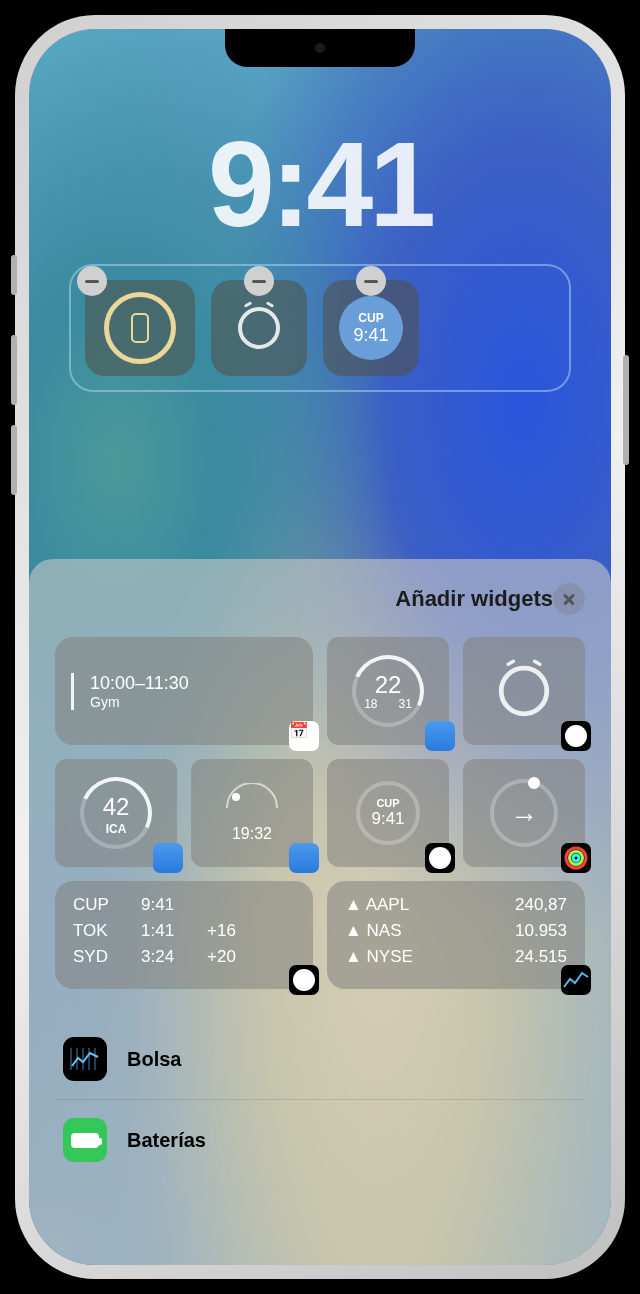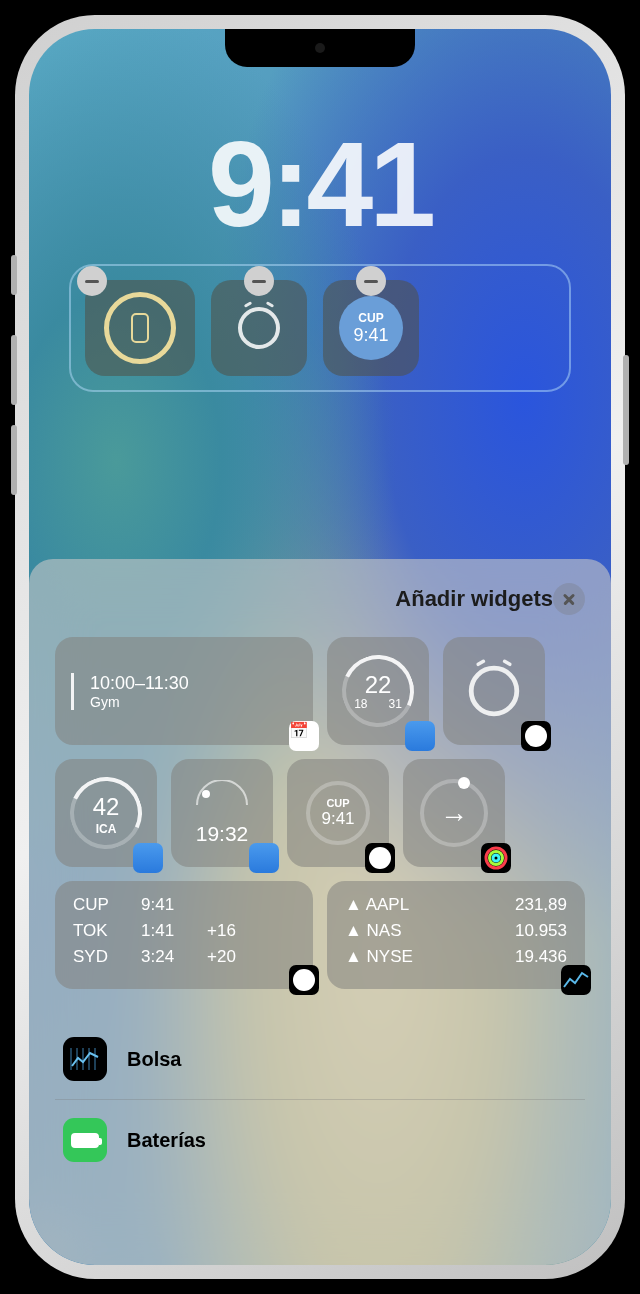--- a/index.html
+++ b/index.html
@@ -39,37 +39,37 @@
     .close-btn { width: 32px; height: 32px; background: rgba(120,120,120,0.3); border-radius: 50%; display: flex; align-items: center; justify-content: center; cursor: pointer; }
     .close-x { width: 12px; height: 12px; position: relative; }
     .close-x::before, .close-x::after { content: ''; position: absolute; width: 14px; height: 2.5px; background: #555; top: 5px; left: -1px; border-radius: 2px; }
     .close-x::before { transform: rotate(45deg); }
     .close-x::after { transform: rotate(-45deg); }
 
     .widget-grid { display: flex; flex-direction: column; gap: 14px; margin-bottom: 30px; }
     .grid-row { display: flex; gap: 14px; }
     .gw { background: rgba(130,130,125,0.55); border-radius: 18px; position: relative; color: #fff; display: flex; align-items: center; justify-content: center; }
     .gw-2x1 { width: 258px; height: 108px; justify-content: flex-start; padding: 16px; }
-    .gw-1x1 { width: 102px; height: 108px; flex-direction: column; }
+    .gw-1x1 { width: 122px; height: 108px; flex-direction: column; border-radius: 12px; }
     .badge { position: absolute; bottom: -6px; right: -6px; width: 30px; height: 30px; border-radius: 7px; }
     .badge.cal { background: #fff; }
     .badge.weather { background: linear-gradient(#4a9aed, #2a7add); }
     .badge.clock { background: #000; }
     .badge.clock::after { content:''; position:absolute; inset:4px; background:#fff; border-radius:50%; }
     .badge.fitness { background: #000; }
     .badge.stocks { background: #000; }
     .cal-line { border-left: 3px solid rgba(255,255,255,0.9); padding-left: 16px; }
     .cal-time-label { font-size: 18px; font-weight: 500; }
     .cal-name { font-size: 14px; }
     .gauge { position: relative; width: 72px; height: 72px; }
     .gauge-arc { width: 72px; height: 72px; border-radius: 50%; border: 4px solid rgba(255,255,255,0.25); border-top-color: rgba(255,255,255,0.9); border-right-color: rgba(255,255,255,0.9); transform: rotate(-20deg); }
     .gauge-val { position: absolute; top: 50%; left: 50%; transform: translate(-50%, -70%); font-size: 24px; font-weight: 500; }
     .gauge-sub { position: absolute; top: 58%; left: 50%; transform: translateX(-50%); font-size: 12px; display: flex; gap: 21px; }
     .gauge-city { position: absolute; top: 62%; left: 50%; transform: translateX(-50%); font-size: 12px; font-weight:600; }
-    .sunset-time { font-size: 21px; font-weight: 500; margin-top: 12px; }
+    .sunset-time { font-size: 16px; font-weight: 500; margin-top: 12px; }
     .arrow-ring { width: 68px; height: 68px; border: 4px solid rgba(255,255,255,0.25); border-radius: 50%; display: flex; align-items: center; justify-content: center; position: relative; }
     .arrow-dot { position: absolute; top: -6px; right: 14px; width: 12px; height: 12px; background: #fff; border-radius: 50%; }
     .arrow-g { font-size: 28px; font-weight: 700; }
     .wc-widget { width: 64px; height: 64px; border: 4px solid rgba(255,255,255,0.25); border-radius: 50%; display: flex; flex-direction: column; align-items: center; justify-content: center; }
     .table-widget { display: flex; flex-direction: column; gap: 6px; padding: 14px 18px; align-items: stretch; font-size: 17px; }
     .table-row { display: flex; gap: 16px; }
     .table-row span:first-child { width: 52px; }
     .table-row span:nth-child(2) { width: 50px; }
     .stock-row { display: flex; justify-content: space-between; }
 
@@ -211,29 +211,29 @@
             <div class="table-row">
               <span>SYD</span>
               <span>3:24</span>
               <span>+20</span>
             </div>
             <div class="badge clock"></div>
           </div>
           <div class="gw gw-2x1 table-widget">
             <div class="stock-row">
               <span>▲ <span>AAPL</span></span>
-              <span>231,89</span>
+              <span>240,87</span>
             </div>
             <div class="stock-row">
               <span>▲ <span>NAS</span></span>
               <span>10.953</span>
             </div>
             <div class="stock-row">
               <span>▲ <span>NYSE</span></span>
-              <span>19.436</span>
+              <span>24.515</span>
             </div>
             <div class="badge stocks">
               <svg viewBox="0 0 30 30">
                   <polyline points="3,22 9,14 14,18 21,8 27,12" fill="none" stroke="#5ab8e8" stroke-width="2"></polyline>
                 </svg>
             </div>
           </div>
         </div>
       </div>
 

